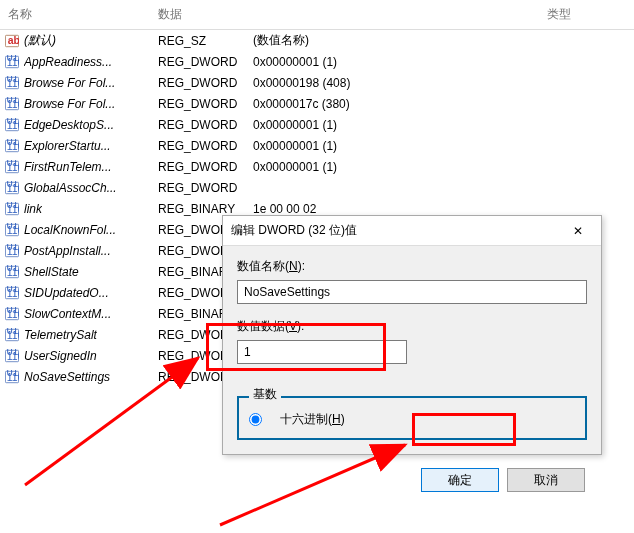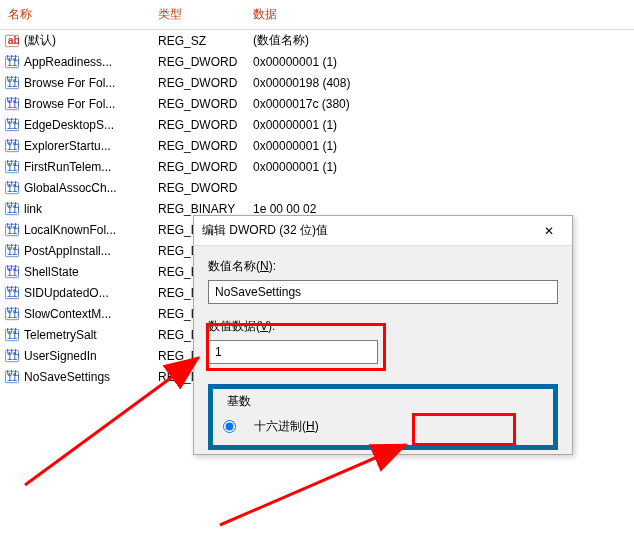--- a/index.html
+++ b/index.html
@@ -1,73 +1,73 @@
 <!DOCTYPE html>
 <html><head>
   <meta charset="utf-8">
   <style>
     * { margin: 0; padding: 0; box-sizing: border-box; font-family: "Microsoft YaHei", "Segoe UI", sans-serif; font-size: 12px; }
     body { background: #fff; width: 634px; height: 533px; position: relative; overflow: hidden; }
     
     .header-row { display: flex; padding: 4px 0; border-bottom: 1px solid #ddd; }
-    .header-cell { color: #c2410c; padding: 2px 8px; }
+    .header-cell { color: #737373; padding: 2px 8px; }
     .col-name { width: 150px; }
     .col-type { width: 95px; }
     .col-data { flex: 1; }
     
     .list-row { display: flex; align-items: center; height: 21px; padding: 0 4px; }
     .cell { padding: 0 4px; overflow: hidden; text-overflow: ellipsis; white-space: nowrap; }
     
     .icon { width: 16px; height: 14px; display: inline-flex; align-items: center; justify-content: center; margin-right: 4px; flex-shrink: 0; }
     .icon svg { width: 14px; height: 14px; }
     
-    .dialog { position: absolute; left: 193px; top: 215px; width: 380px; height: 240px; background: #f0f0f0; border: 1px solid #aaa; box-shadow: 2px 2px 6px rgba(0,0,0,0.2); }
+    .dialog { position: absolute; left: 222px; top: 215px; width: 380px; height: 240px; background: #f0f0f0; border: 1px solid #aaa; box-shadow: 2px 2px 6px rgba(0,0,0,0.2); }
     .dialog-titlebar { display: flex; align-items: center; justify-content: space-between; height: 30px; padding: 0 8px; background: #fff; border-bottom: 1px solid #ddd; }
     .dialog-title { font-size: 12px; }
     .close-btn { width: 30px; height: 24px; display: flex; align-items: center; justify-content: center; font-size: 14px; cursor: pointer; }
     
     .dialog-body { padding: 12px 14px; }
     .field-label { margin-bottom: 5px; display: block; }
     .text-input { width: 100%; height: 24px; padding: 2px 6px; border: 1px solid #7a7a7a; background: #fff; outline: none; }
     .text-input.ro { background: #fff; }
     
     .field-group { margin-bottom: 14px; }
     
     .mid-row { display: flex; gap: 20px; flex-direction: column; }
     .mid-left { width: 170px; }
     .mid-right { flex: 1; }
     
-    .fieldset { border: 5px solid #0369a1; padding: 20px 10px 10px; margin-top: 0; }
+    .fieldset { border: 2px solid #0369a1; padding: 4px 10px 10px; margin-top: 12px; }
     .fieldset-title { position: relative; top: -16px; background: #f0f0f0; padding: 0 4px; display: inline-block; }
     .radio-row { display: flex; align-items: center; gap: 18px; margin-bottom: 8px; margin-top: -8px; }
     .radio-row:last-child { margin-bottom: 0; }
     .radio-row input { width: 13px; height: 13px; }
     
     .button-row { display: flex; justify-content: flex-end; gap: 8px; margin-top: 28px; padding-right: 2px; }
     .dlg-btn { width: 78px; height: 24px; border: 1px solid #999; background: #e1e1e1; cursor: pointer; }
     .dlg-btn.primary { border: 1px solid #0078d7; background: #e5f1fb; }
     
     .redbox { position: absolute; border: 3px solid #ff0000; pointer-events: none; z-index: 10; }
     .rb1 { left: 206px; top: 323px; width: 180px; height: 48px; }
     .rb2 { left: 412px; top: 413px; width: 104px; height: 33px; }
     
     .arrow { position: absolute; z-index: 9; pointer-events: none; }
     .arrow svg { overflow: visible; }
     
     .name-cell { display: flex; align-items: center; width: 150px; }
-    .name-text { overflow: hidden; text-overflow: ellipsis; white-space: nowrap; }
+    .name-text { overflow: hidden; text-overflow: ellipsis; white-space: nowrap; font-style: italic; }
     .underline { text-decoration: underline; }
   </style>
 </head>
 <body>
 
 <div class="header-row">
   <div class="header-cell col-name">名称</div>
+  <div class="header-cell col-data">数据</div>
   <div class="header-cell col-type">类型</div>
-  <div class="header-cell col-data">数据</div>
 </div>
 
 <div id="list">
     <div class="list-row">
       <div class="name-cell">
         <span class="icon">
           <svg viewBox="0 0 16 16">
             <rect x="0.5" y="1.5" width="15" height="13" rx="1" fill="#fff" stroke="#b08060"></rect>
             <text x="3" y="11" font-size="8" fill="#d03030" font-weight="bold">ab</text>
           </svg>
@@ -313,20 +313,24 @@
       </div>
       <div class="mid-right">
         <div class="fieldset">
           <span class="fieldset-title">基数</span>
           <div class="radio-row">
             <input type="radio" name="radix" checked="" style="">
             <label><span>十六进制(</span><span class="underline">H</span><span>)</span></label>
           </div>
         </div>
       </div>
+    </div>
+    <div class="button-row">
+      <button class="dlg-btn primary">确定</button>
+      <button class="dlg-btn">取消</button>
     </div>
   </div>
 </div>
 
 <div class="redbox rb1"></div>
 <div class="redbox rb2"></div>
 
 <div class="arrow" style="left:0;top:0">
   <svg width="634" height="533">
     <defs>

